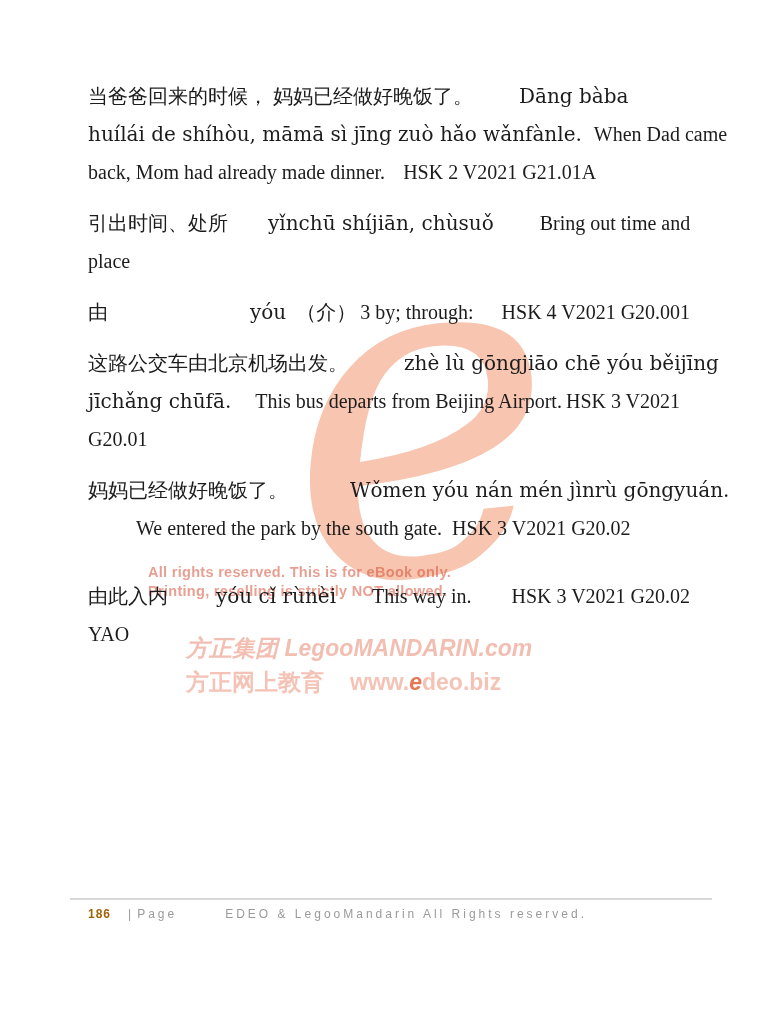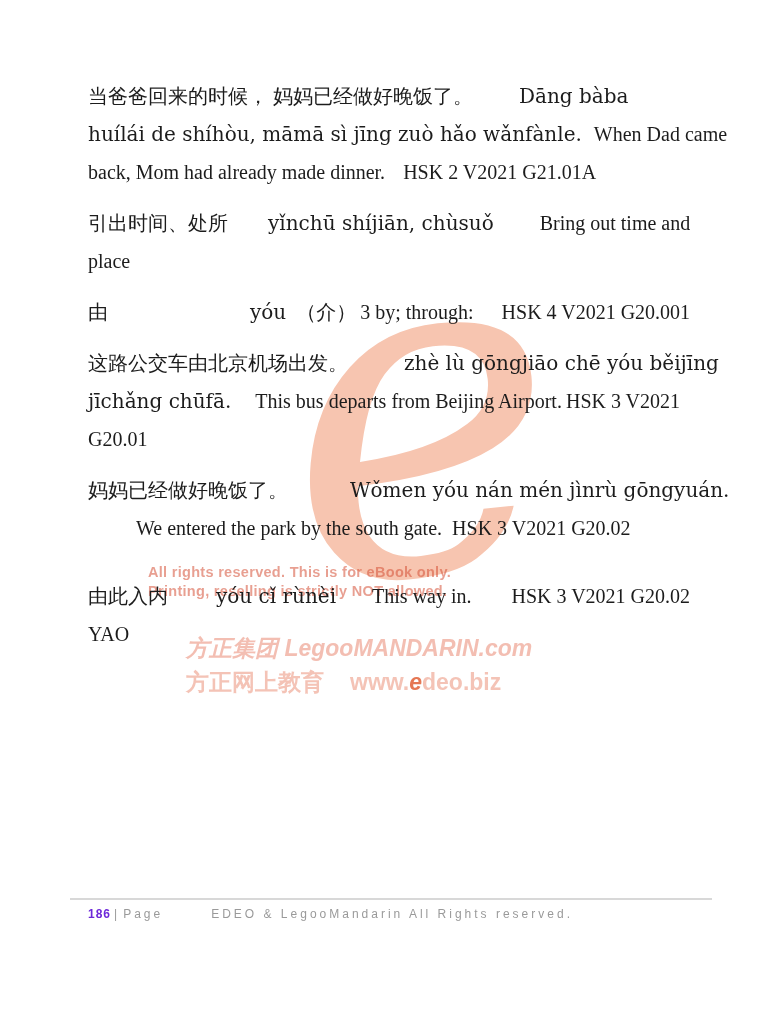--- a/index.html
+++ b/index.html
@@ -59,21 +59,21 @@
   .h-en{font-weight:normal;margin:0 5px;}
   #body-main .para:last-child{margin-top:30px;}
   
   .footer{position:absolute;left:70px;right:70px;top:898px;z-index:2;}
   .footer-rule{height:2px;background:#d8d8d8;margin-bottom:7px;}
   .footer-text{
     font-family:"Liberation Sans",sans-serif;
     font-size:12px;color:#9a9a9a;letter-spacing:3px;
     white-space:nowrap;margin-left:18px;
   }
-  .pg-num{color:#6d28d9;font-weight:bold;letter-spacing:1px;margin-right:3px;}
+  .pg-num{color:#a16207;font-weight:bold;letter-spacing:1px;margin-right:17px;}
   .pg-sep{margin-right:3px;}
   .pg-word{margin-right:48px;}
 </style>
 </head>
 <body>
 
 <div class="page">
 
   <div class="watermark">
     <span class="wm-e">e</span>

